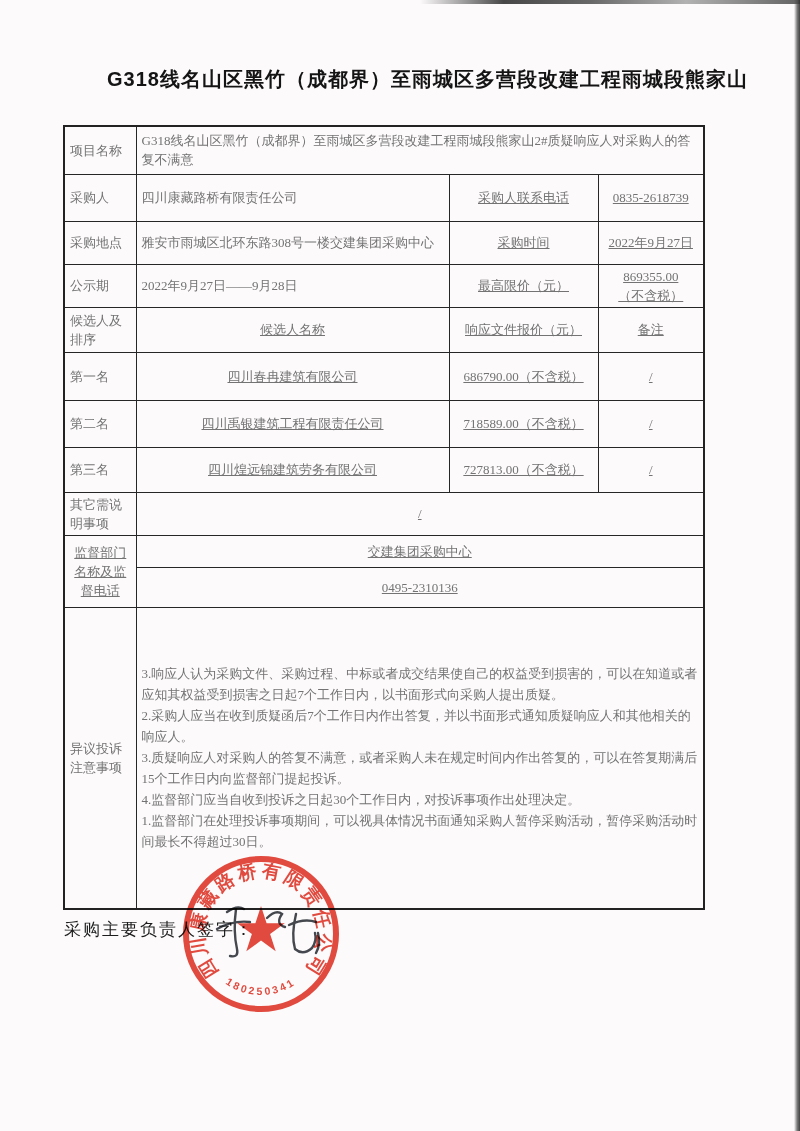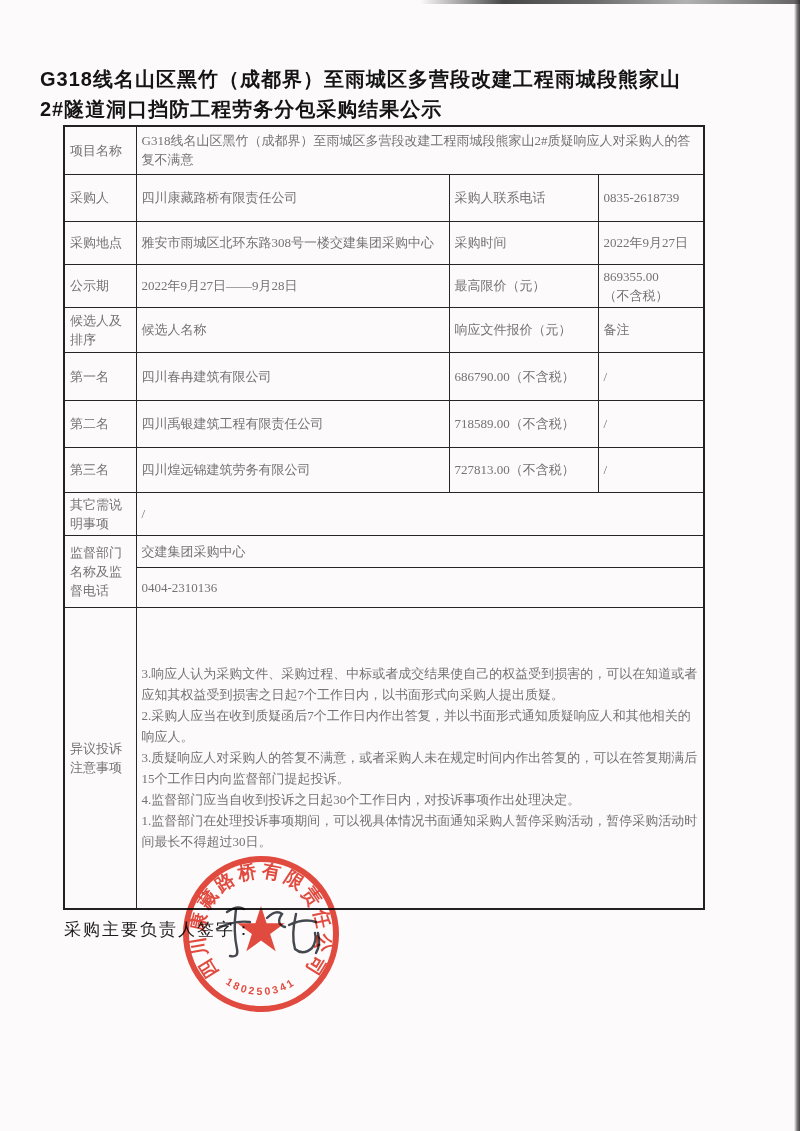--- a/index.html
+++ b/index.html
@@ -7,52 +7,51 @@
     width:800px;height:1131px;position:relative;overflow:hidden;
     background:#fcfafb;color:#1e1e1e;
     font-family:"Liberation Serif", serif;
   }
   
   .artifact-top{position:absolute;top:0;left:420px;width:380px;height:4px;
     background:linear-gradient(to right, rgba(60,60,60,0) 0%, rgba(40,40,40,.85) 22%, rgba(55,55,55,.75) 45%, rgba(90,90,90,.45) 70%, rgba(60,60,60,.8) 100%);}
   .artifact-right{position:absolute;top:0;left:794px;width:6px;height:1131px;
     background:linear-gradient(to right, rgba(90,90,90,0), rgba(75,75,75,.75) 55%, rgba(45,45,45,.9));}
   
-  .doc-title{position:absolute;top:64px;left:40px;right:52px;text-align:left;
+  .doc-title{position:absolute;top:64px;left:40px;right:52px;text-align:right;
     font-family:"Liberation Sans", sans-serif;
     font-size:20px;font-weight:bold;line-height:30px;letter-spacing:1px;color:#141414;}
   
   table.main{position:absolute;left:63px;top:125px;width:640px;border-collapse:collapse;
     table-layout:fixed;font-size:13px;line-height:19px;color:#737373;}
   table.main td{border:1.5px solid #262626;vertical-align:middle;padding:2px 5px;
     overflow:hidden;word-break:break-all;}
   table.main{border:2px solid #222;}
   td.lab{padding:2px 3px;}
-  td.center{text-align:left;}
+  td.center{text-align:center;text-decoration:underline;}
   td.left{text-align:left;}
   tr.r1{height:48px;} tr.r2{height:47px;} tr.r3{height:43px;} tr.r4{height:39px;margin-left:21px;}
   tr.r5{height:45px;padding-left:36px;} tr.r6{height:48px;margin-left:18px;} tr.r7{height:47px;margin-left:32px;} tr.r8{height:45px;}
   tr.r9{height:41px;margin-top:20px;} tr.r10a{height:32px;} tr.r10b{height:40px;} tr.r11{height:302px;}
   td.obj{line-height:21px;padding:6px 8px;}
   
   .sign-label{position:absolute;left:64px;top:918px;font-size:17px;letter-spacing:2px;color:#1c1c1c;}
   .stamp{position:absolute;left:178px;top:851px;width:166px;height:166px;
     mix-blend-mode:multiply;opacity:.92;}
   .signature{position:absolute;left:205px;top:896px;width:150px;height:78px;
     mix-blend-mode:multiply;}
 </style>
 </head>
 <body>
 
 <div class="artifact-top"></div>
 <div class="artifact-right"></div>
 
 <div class="doc-title">
   <div>G318线名山区黑竹（成都界）至雨城区多营段改建工程雨城段熊家山</div>
-  <div>2#隧道洞口挡防工程劳务分包采购结果公示</div>
 </div>
 
 <table class="main">
   <colgroup>
       <col style="width:72px">
       <col style="width:313px">
       <col style="width:149px">
       <col style="width:106px">
     </colgroup>
   <tbody>
@@ -107,21 +106,21 @@
   </tr>
   <tr class="r9">
     <td class="lab left">其它需说明事项</td>
     <td class="center" colspan="3">/</td>
   </tr>
   <tr class="r10a">
     <td class="lab center" rowspan="2">监督部门名称及监督电话</td>
     <td class="center" colspan="3">交建集团采购中心</td>
   </tr>
   <tr class="r10b">
-    <td class="center" colspan="3">0404-2310136</td>
+    <td class="center" colspan="3">0495-2310136</td>
   </tr>
   <tr class="r11">
     <td class="lab left">异议投诉注意事项</td>
     <td class="left obj" colspan="3">
       <div>3.响应人认为采购文件、采购过程、中标或者成交结果使自己的权益受到损害的，可以在知道或者应知其权益受到损害之日起7个工作日内，以书面形式向采购人提出质疑。</div>
       <div>2.采购人应当在收到质疑函后7个工作日内作出答复，并以书面形式通知质疑响应人和其他相关的响应人。</div>
       <div>3.质疑响应人对采购人的答复不满意，或者采购人未在规定时间内作出答复的，可以在答复期满后15个工作日内向监督部门提起投诉。</div>
       <div>4.监督部门应当自收到投诉之日起30个工作日内，对投诉事项作出处理决定。</div>
       <div>1.监督部门在处理投诉事项期间，可以视具体情况书面通知采购人暂停采购活动，暂停采购活动时间最长不得超过30日。</div>
     </td>

